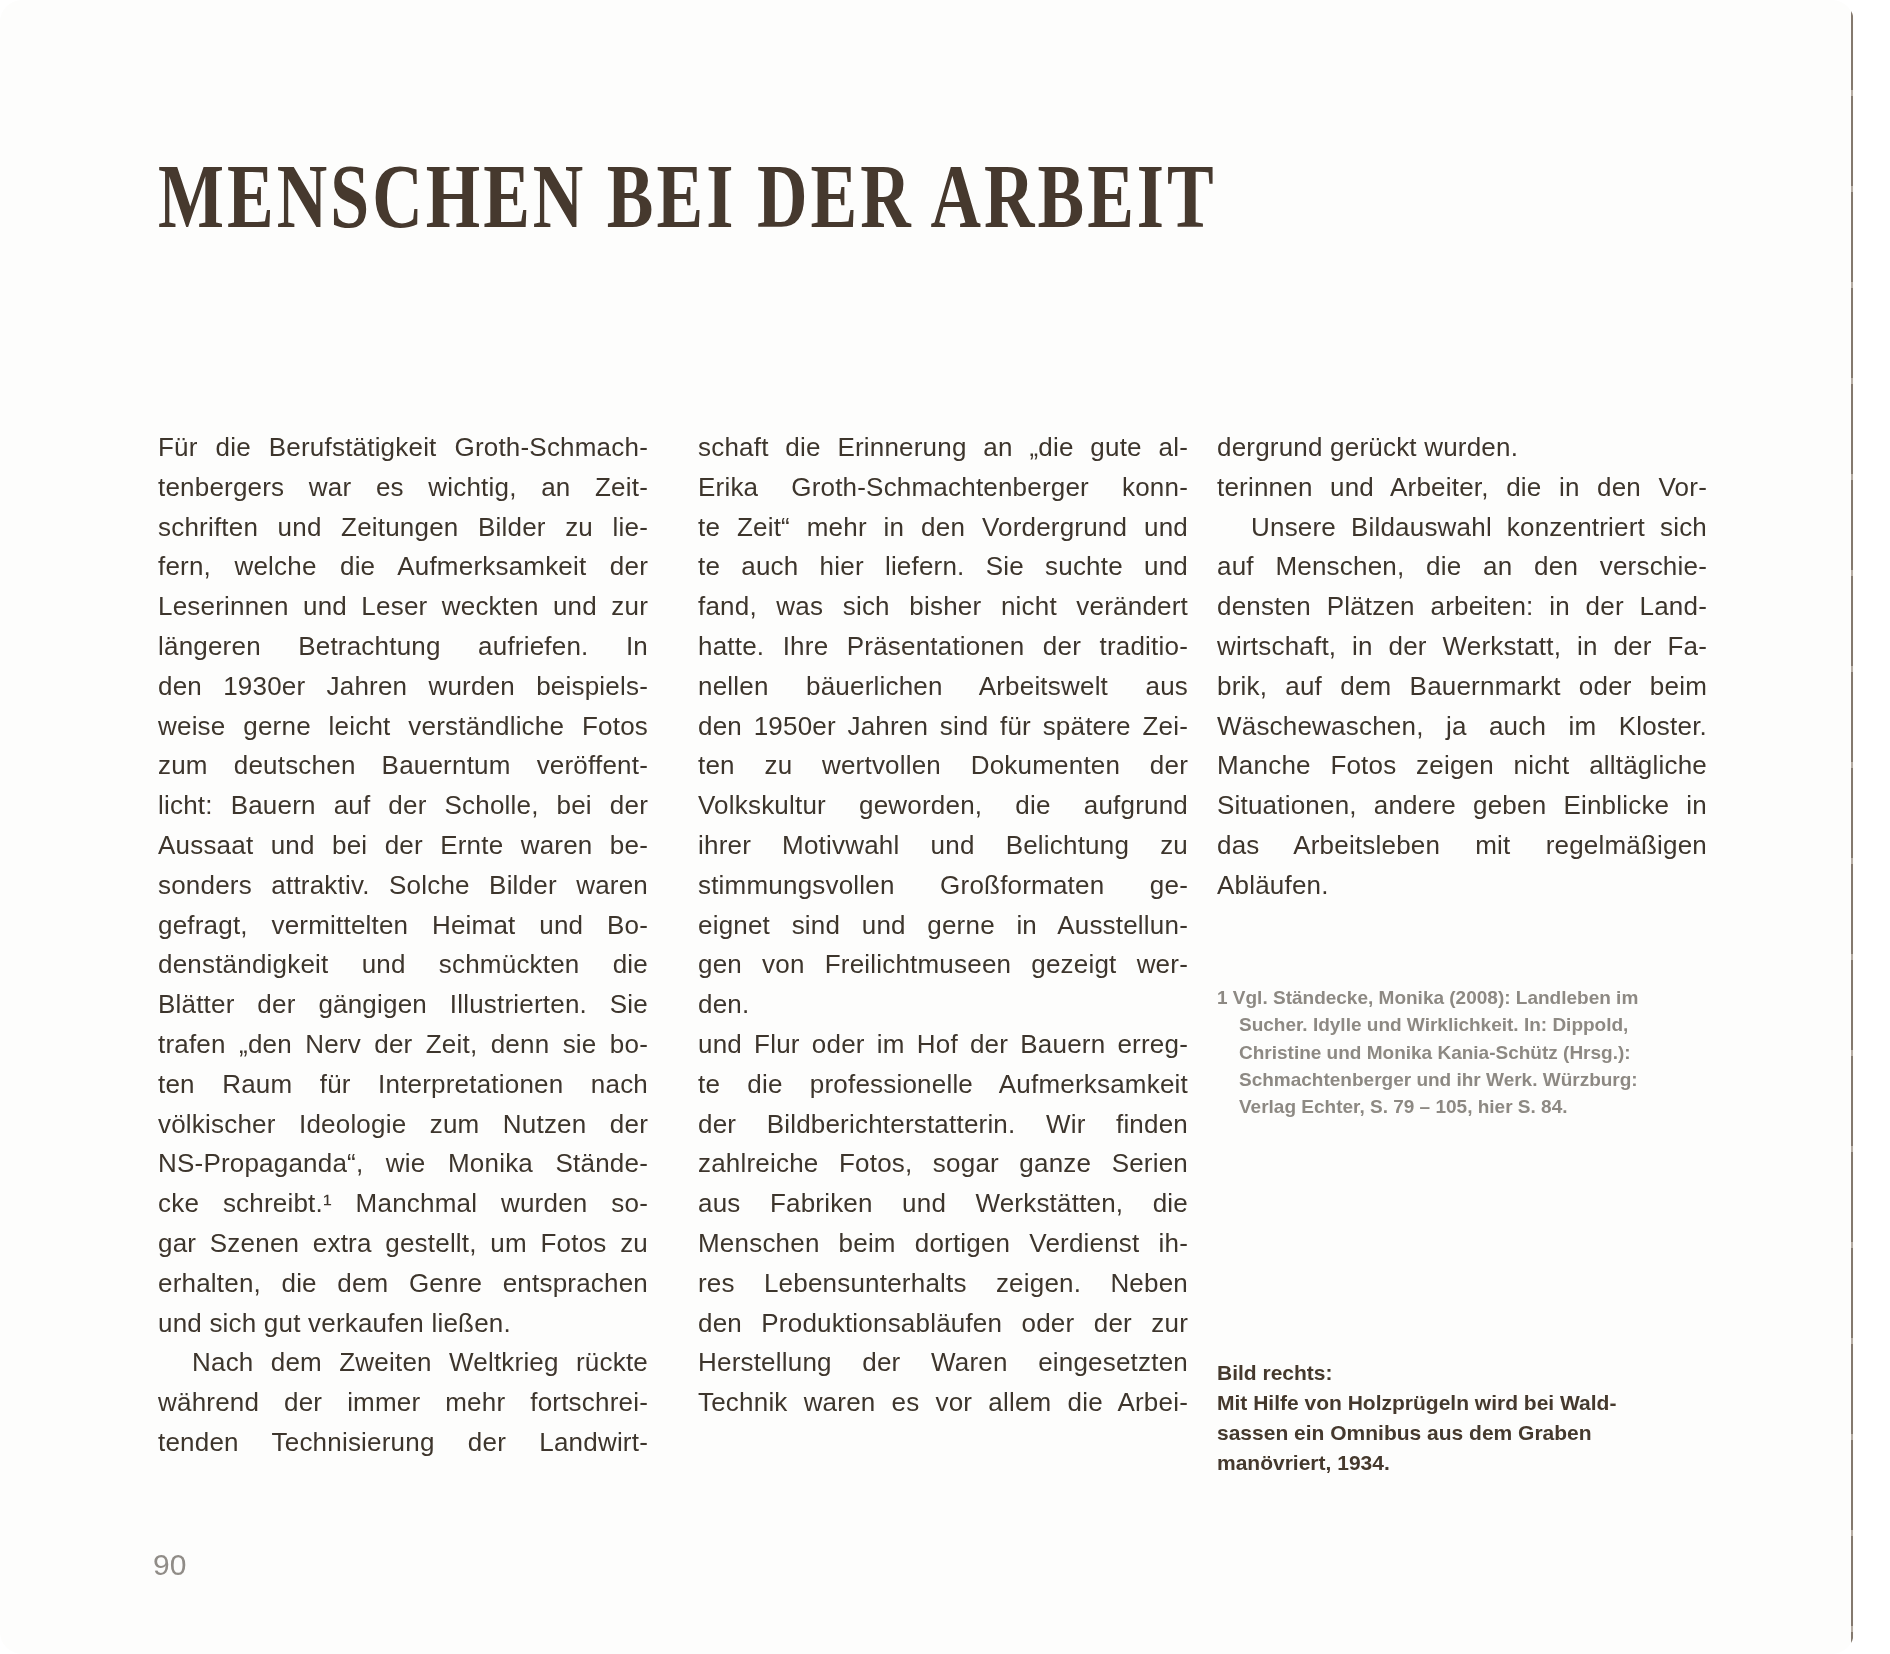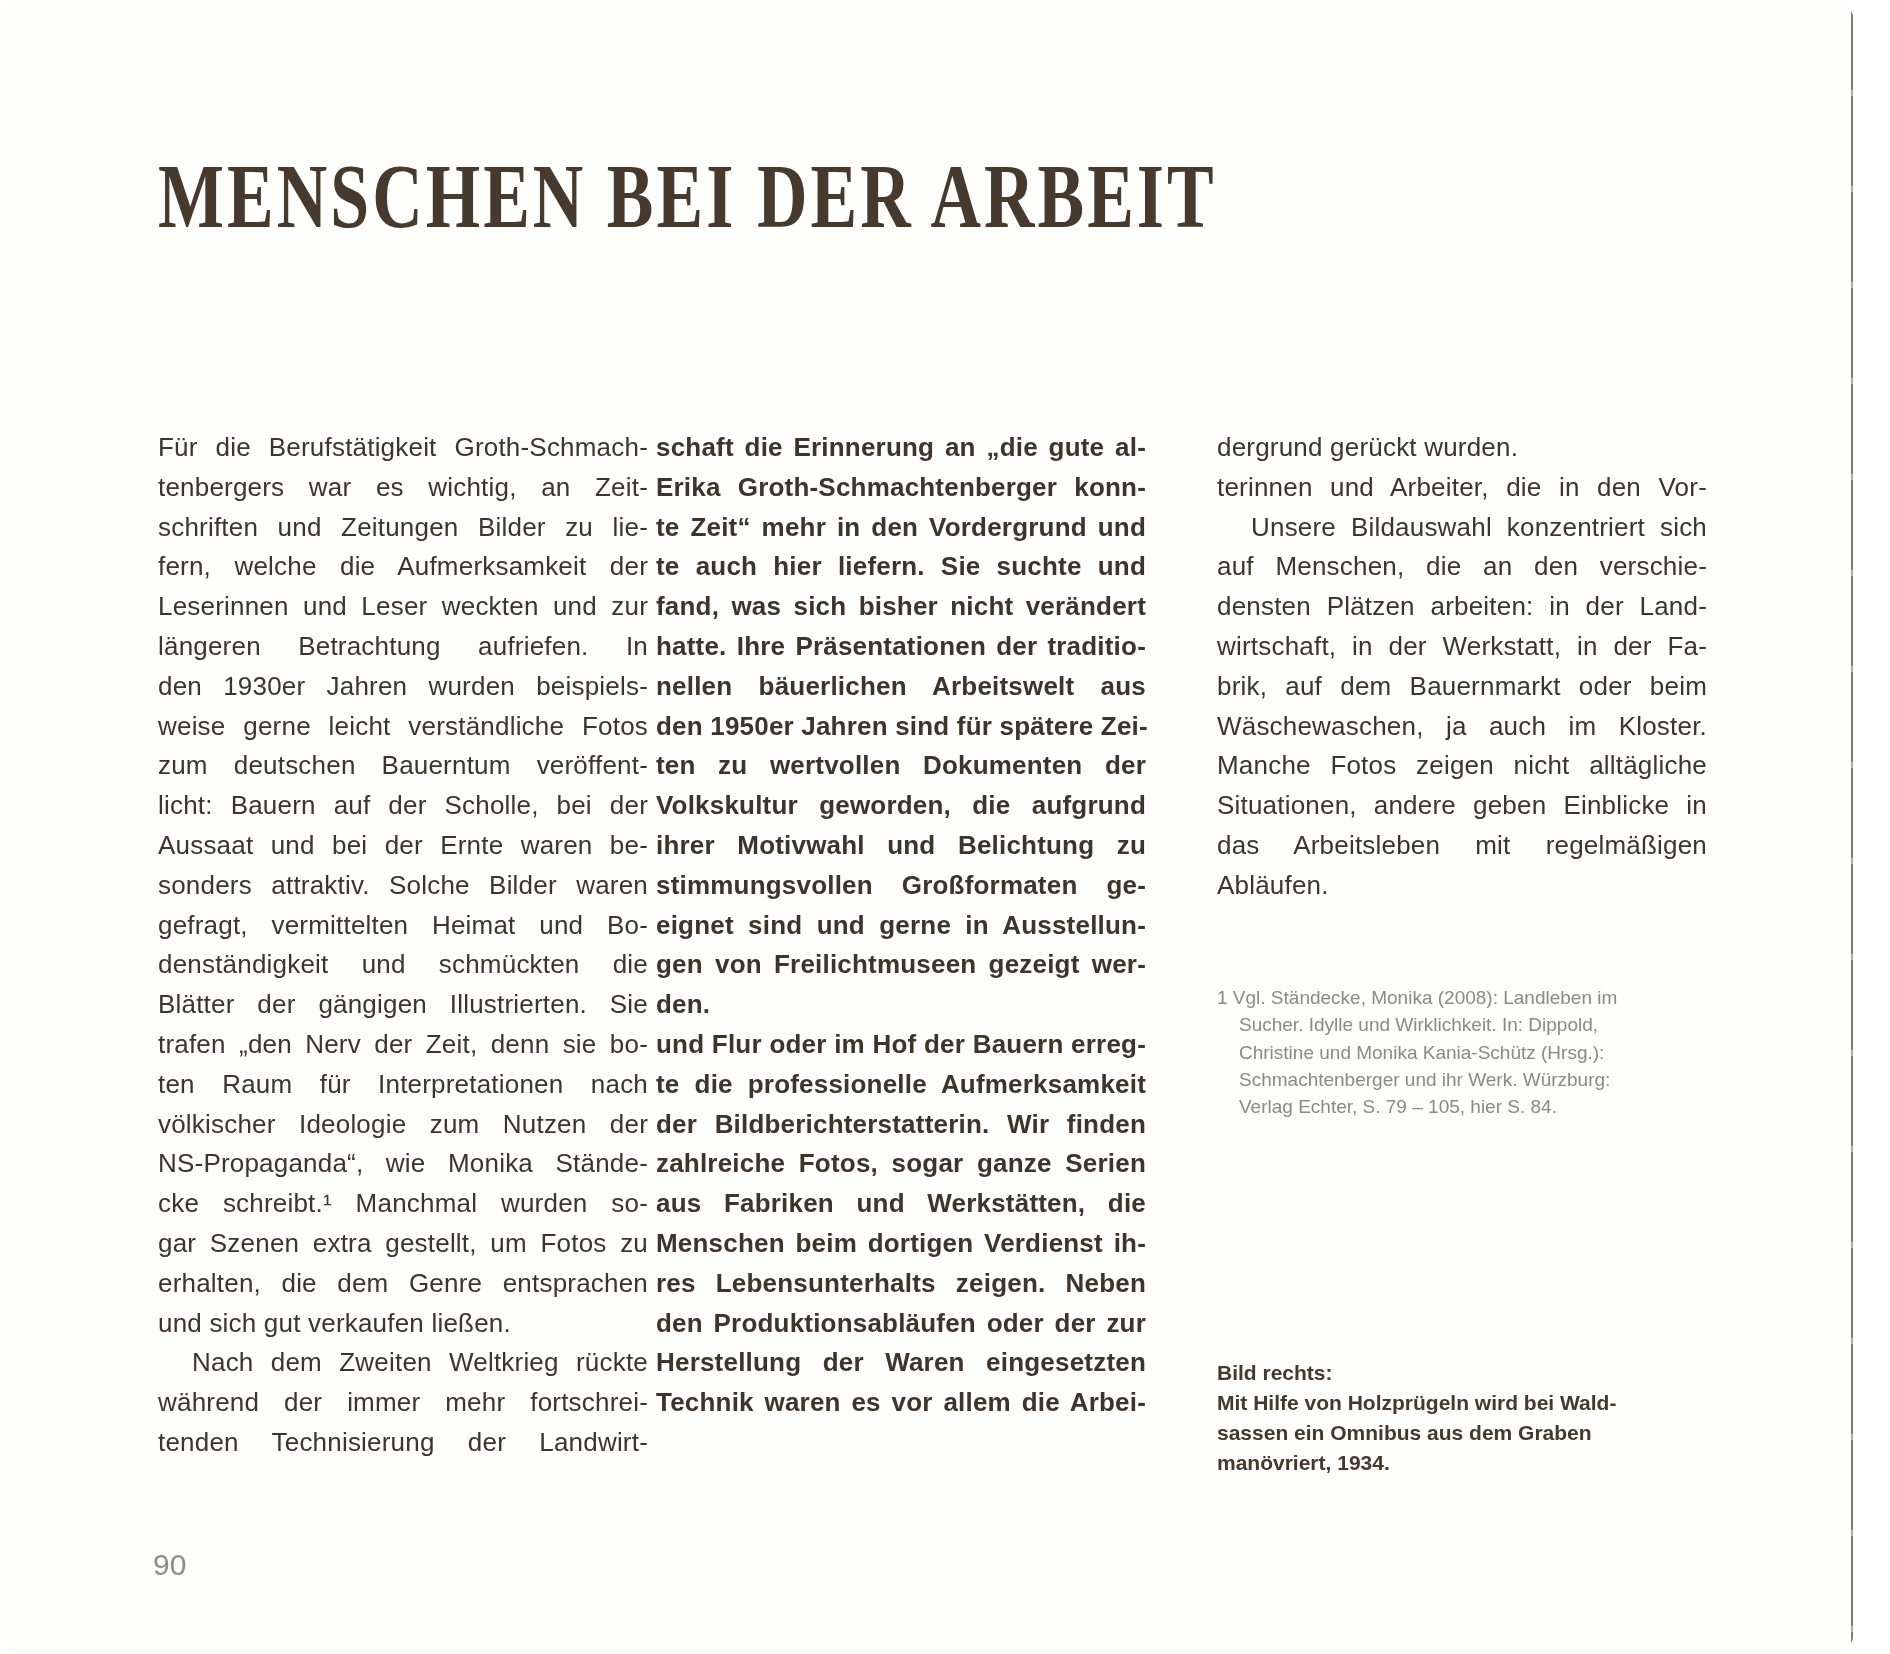--- a/index.html
+++ b/index.html
@@ -28,42 +28,42 @@
   }
   .col{
     position:absolute;
     top:428px;
     width:490px;
     font-size:26px;
     line-height:39.8px;
     letter-spacing:0.2px;
   }
   .col-1{left:158px;}
-  .col-2{left:656px;font-weight:bold;}
+  .col-2{left:698px;}
   .col-3{left:1217px;}
   .col .line{
     text-align:justify;
     text-align-last:justify;
     white-space:nowrap;
   }
   .col .line.end{
     text-align-last:left;
   }
   .col .line.indent{
     text-indent:34px;
   }
   .footnote{
     position:absolute;
     left:1217px;
     top:984px;
     width:490px;
     font-size:19px;
     line-height:27.3px;
   }
-  .footnote .line{padding-left:22px;}
+  .footnote .line{padding-left:22px;font-weight:bold;}
   .footnote .line:first-child{padding-left:0;}
   .caption{
     position:absolute;
     left:1217px;
     top:1358px;
     width:500px;
     font-weight:bold;
     font-size:21px;
     line-height:30px;
   }

